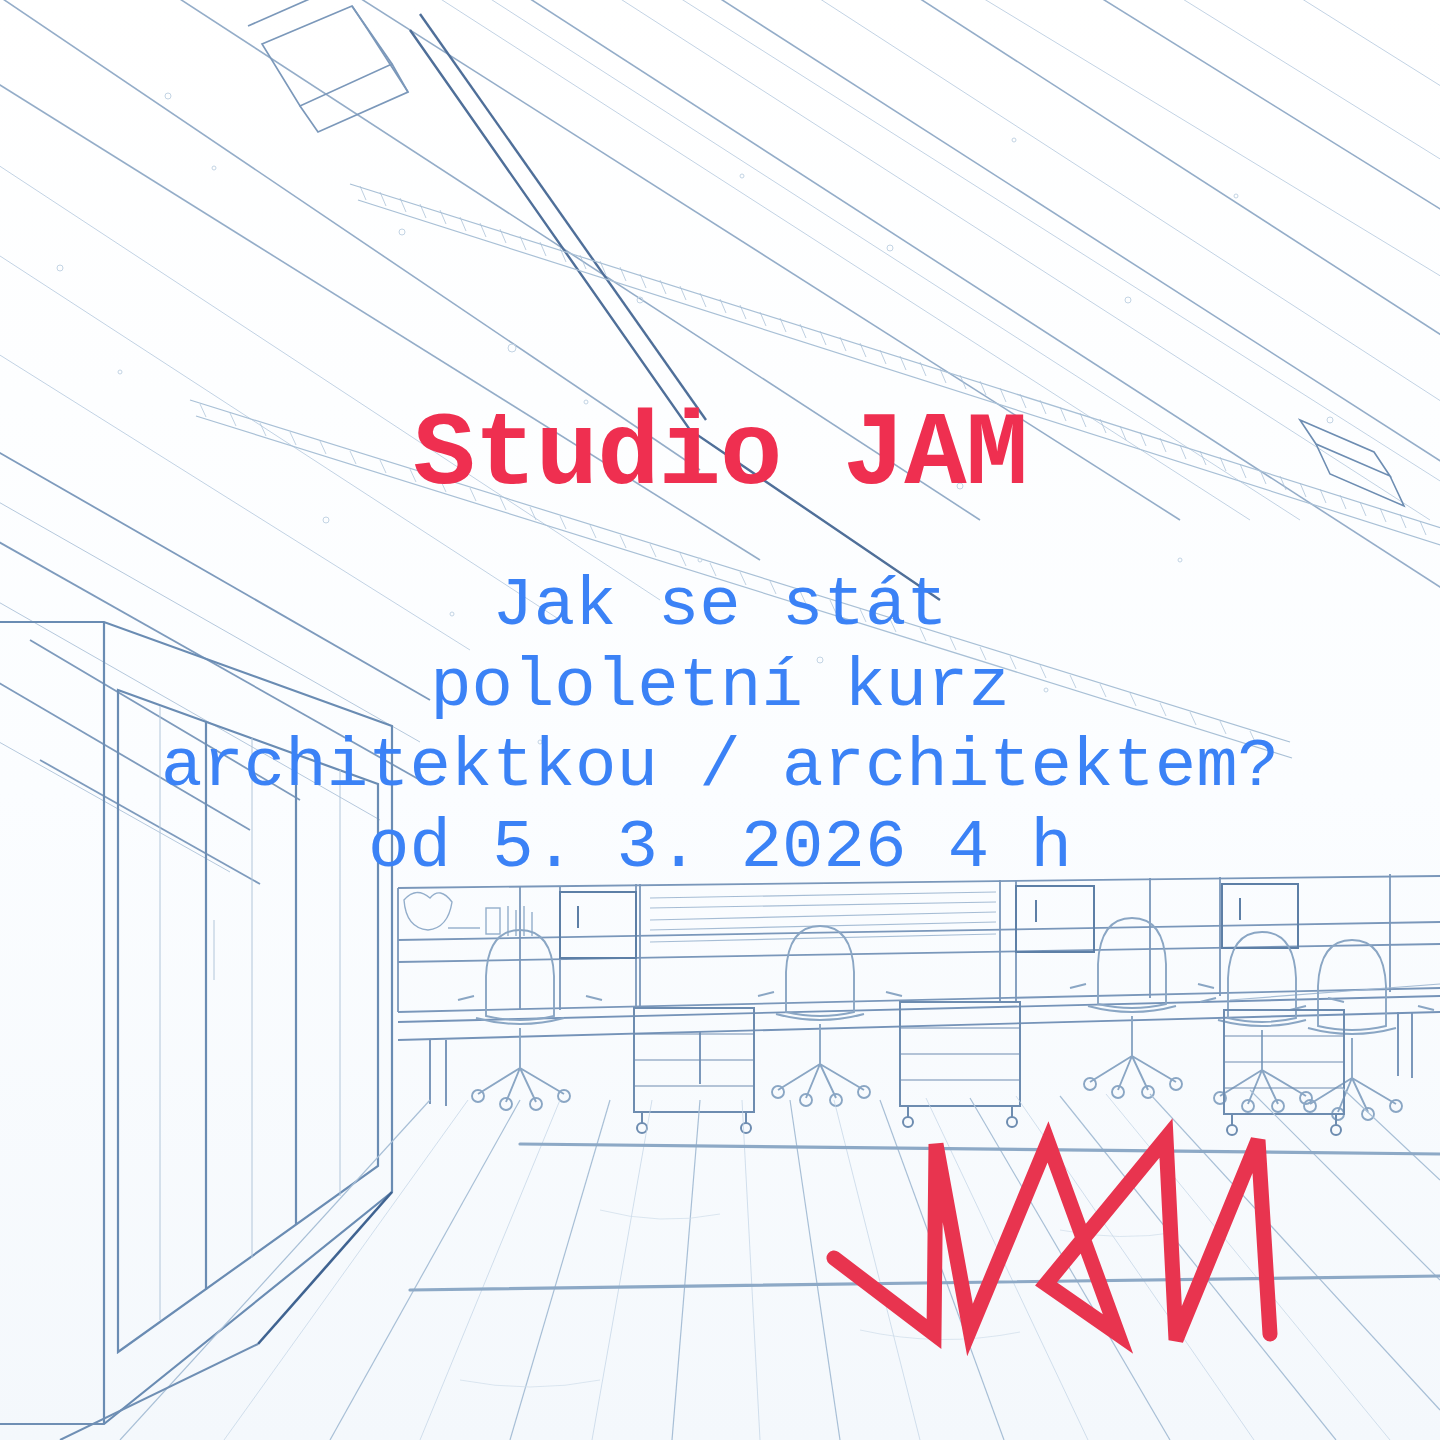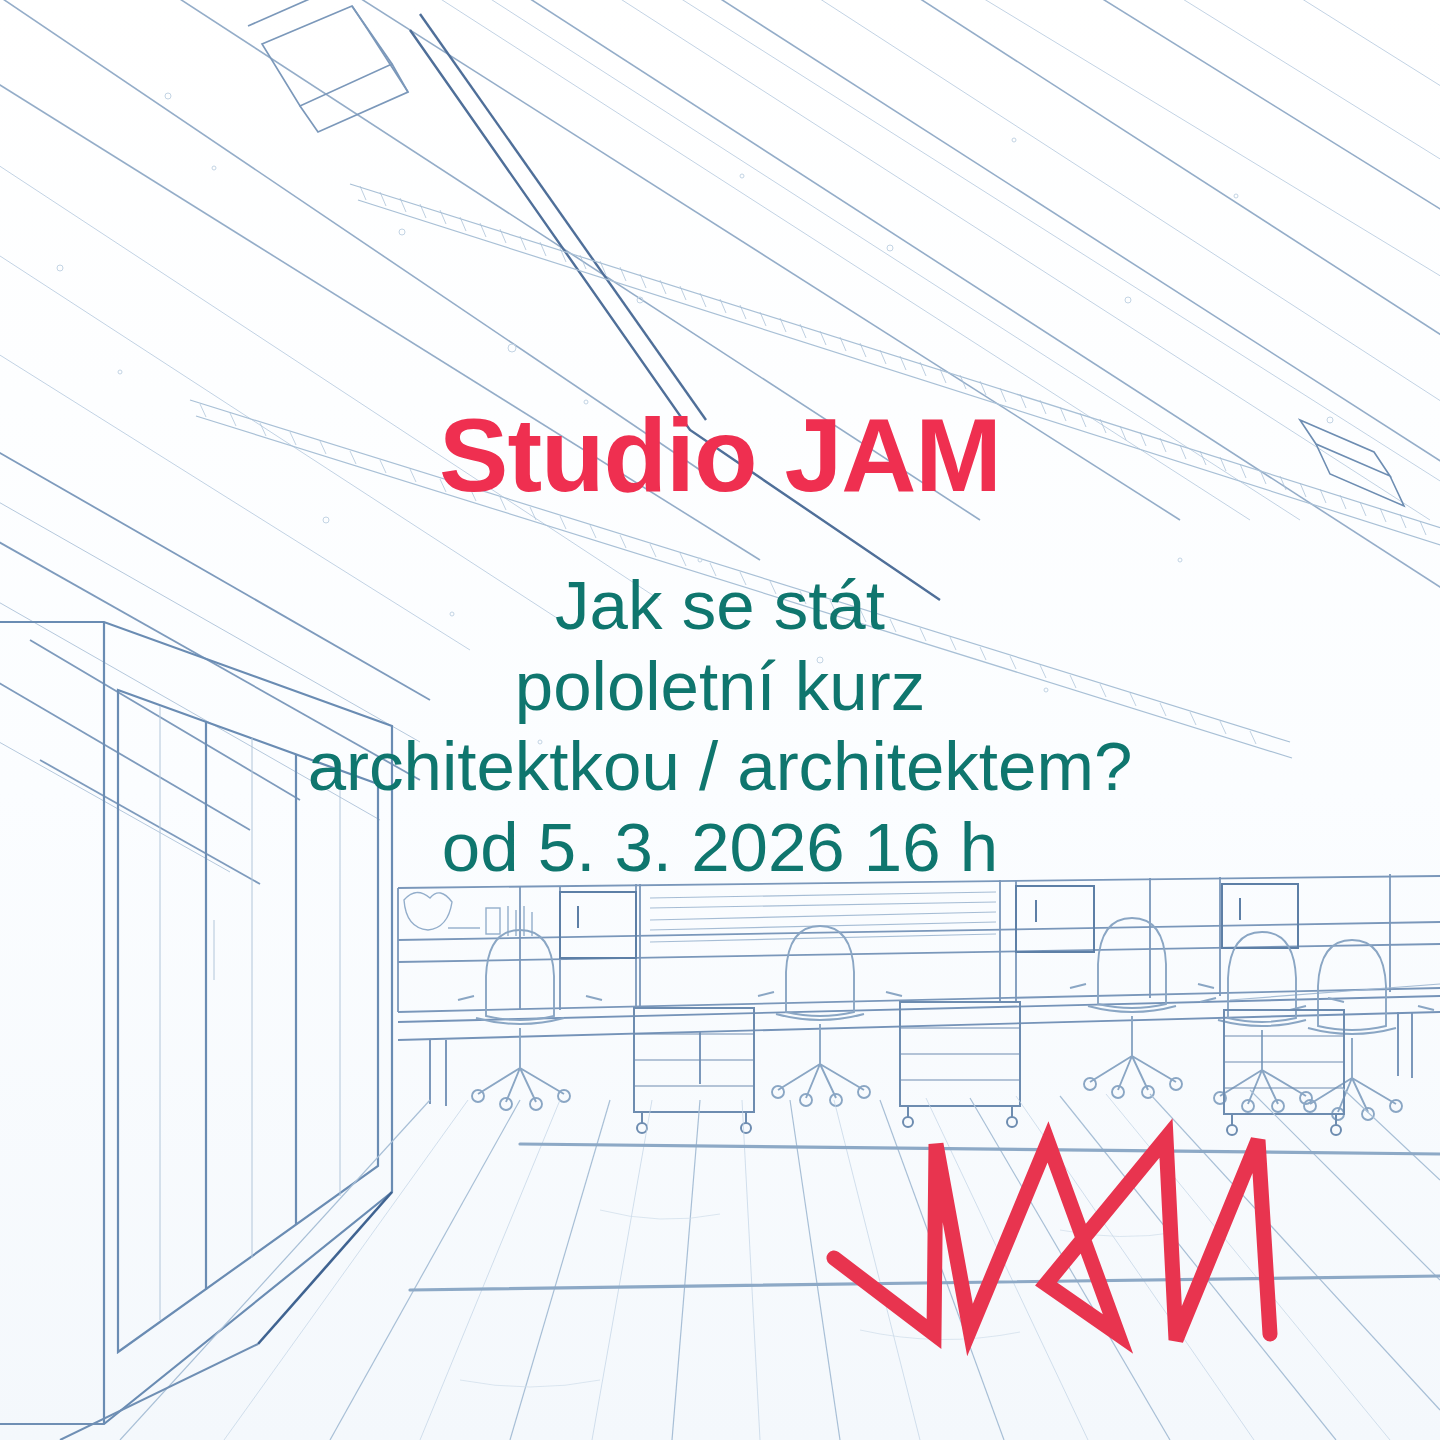--- a/index.html
+++ b/index.html
@@ -2,21 +2,21 @@
 <html lang="cs"><head>
 <meta charset="utf-8">
 <title>Studio JAM</title>
 <style>
   html,body{margin:0;padding:0;background:#fff;}
   #poster{
     position:relative;
     width:1440px;height:1440px;
     overflow:hidden;
     background:#fdfeff;
-    font-family:Liberation Sans, sans-serif;
+    font-family:Liberation Mono, monospace;
     user-select:none;
   }
   
   #scene{position:absolute;inset:0;width:100%;height:100%;display:block;}
   
   #text-layer{
     position:absolute;inset:0;
     display:flex;flex-direction:column;align-items:center;
     pointer-events:none;
   }
@@ -33,21 +33,21 @@
     white-space:nowrap;
   }
   #subtitle{
     position:absolute;
     left:0;right:0;
     top:566px;
     text-align:center;
     font-size:69px;
     font-weight:400;
     line-height:1.17;
-    color:#0f766e;
+    color:#3b82f6;
   }
   #subtitle .ln{display:block;white-space:nowrap;}
   
   #logo{
     position:absolute;
     left:818px;top:1118px;
     width:540px;height:250px;
   }
 </style>
 </head>
@@ -330,21 +330,21 @@
   </svg>
 
   <div id="text-layer">
 
     <h1 id="title">Studio JAM</h1>
 
     <div id="subtitle">
       <span class="ln">Jak se stát</span>
       <span class="ln">pololetní kurz</span>
       <span class="ln">architektkou / architektem?</span>
-      <span class="ln">od 5. 3. 2026 16 h</span>
+      <span class="ln">od 5. 3. 2026 4 h</span>
     </div>
   </div>
 
   <svg id="logo" viewBox="0 0 540 250" aria-label="JAM">
     <g fill="none" stroke="#e8344f" stroke-width="15" stroke-linecap="round" stroke-linejoin="miter">
       <path d="M16,140
                L116,216
                L118,26
                L152,212
                L230,24

